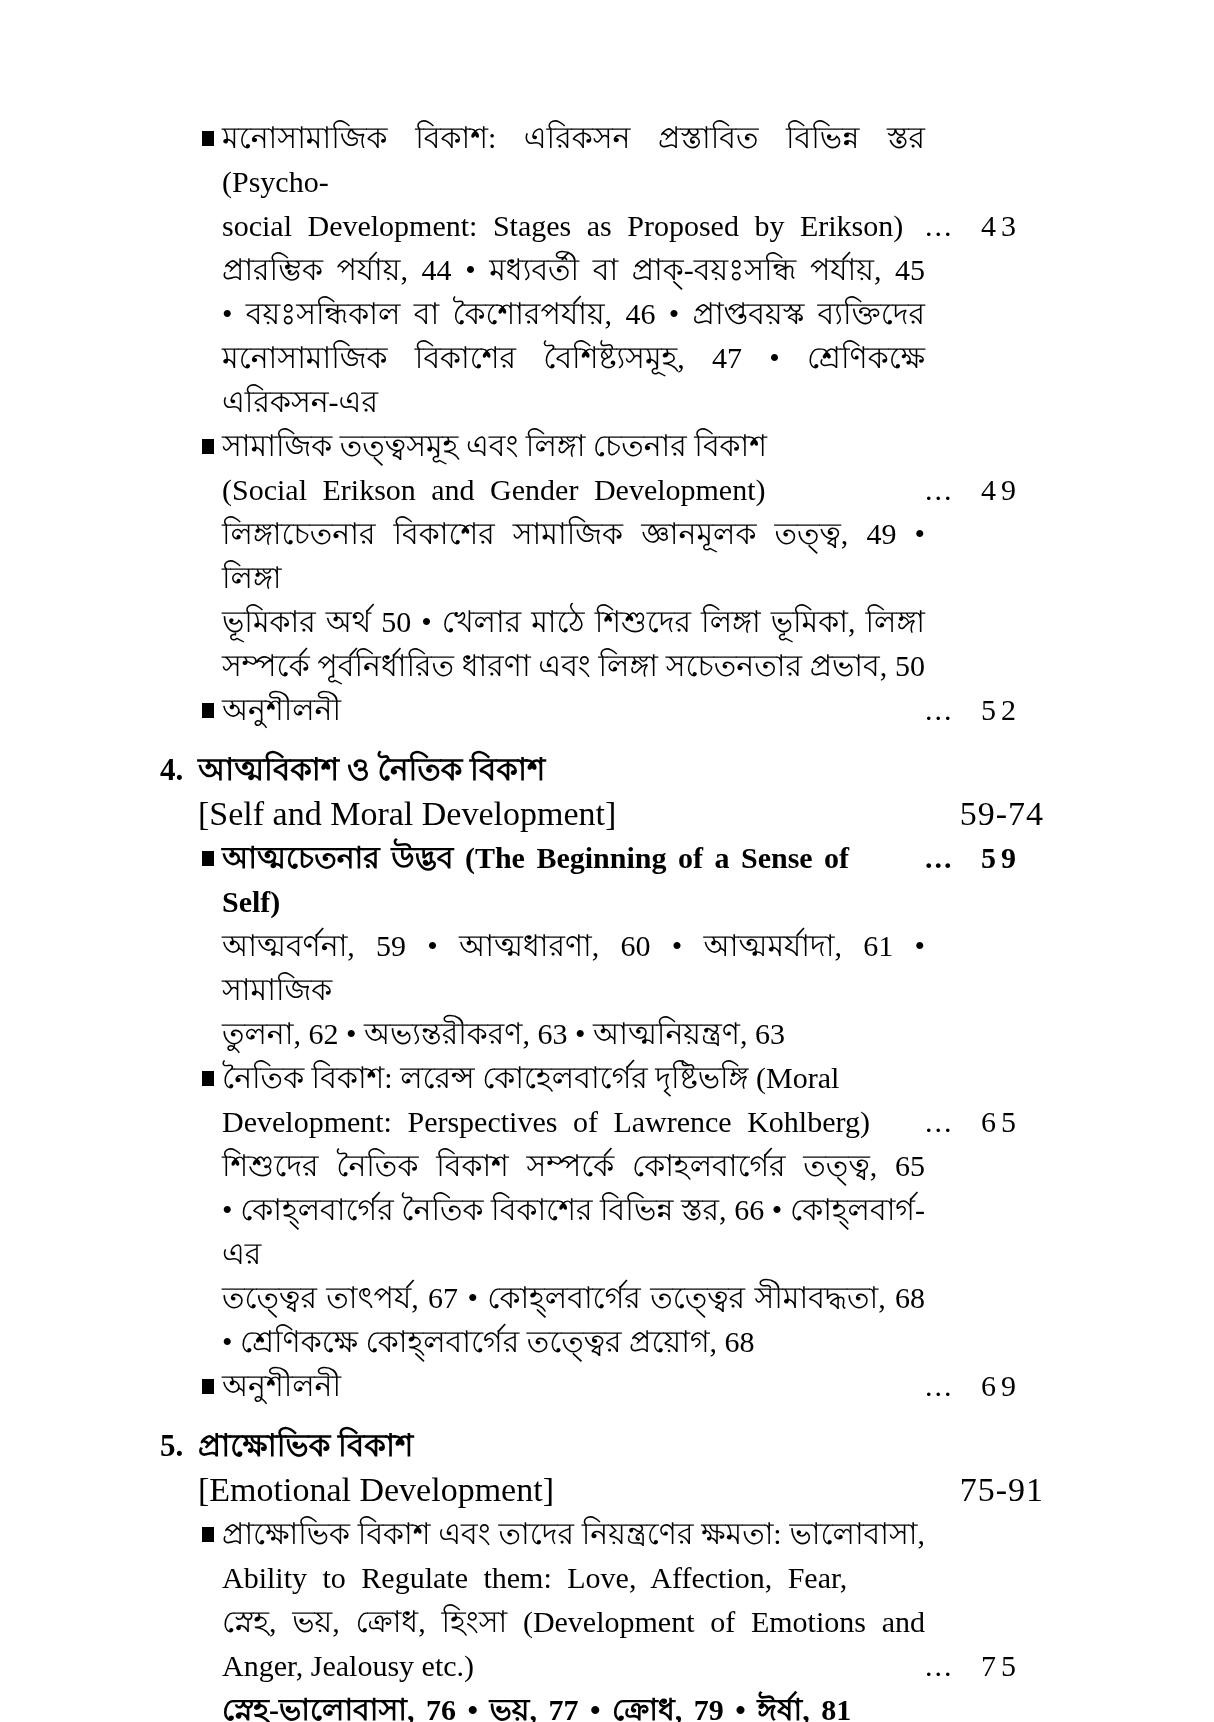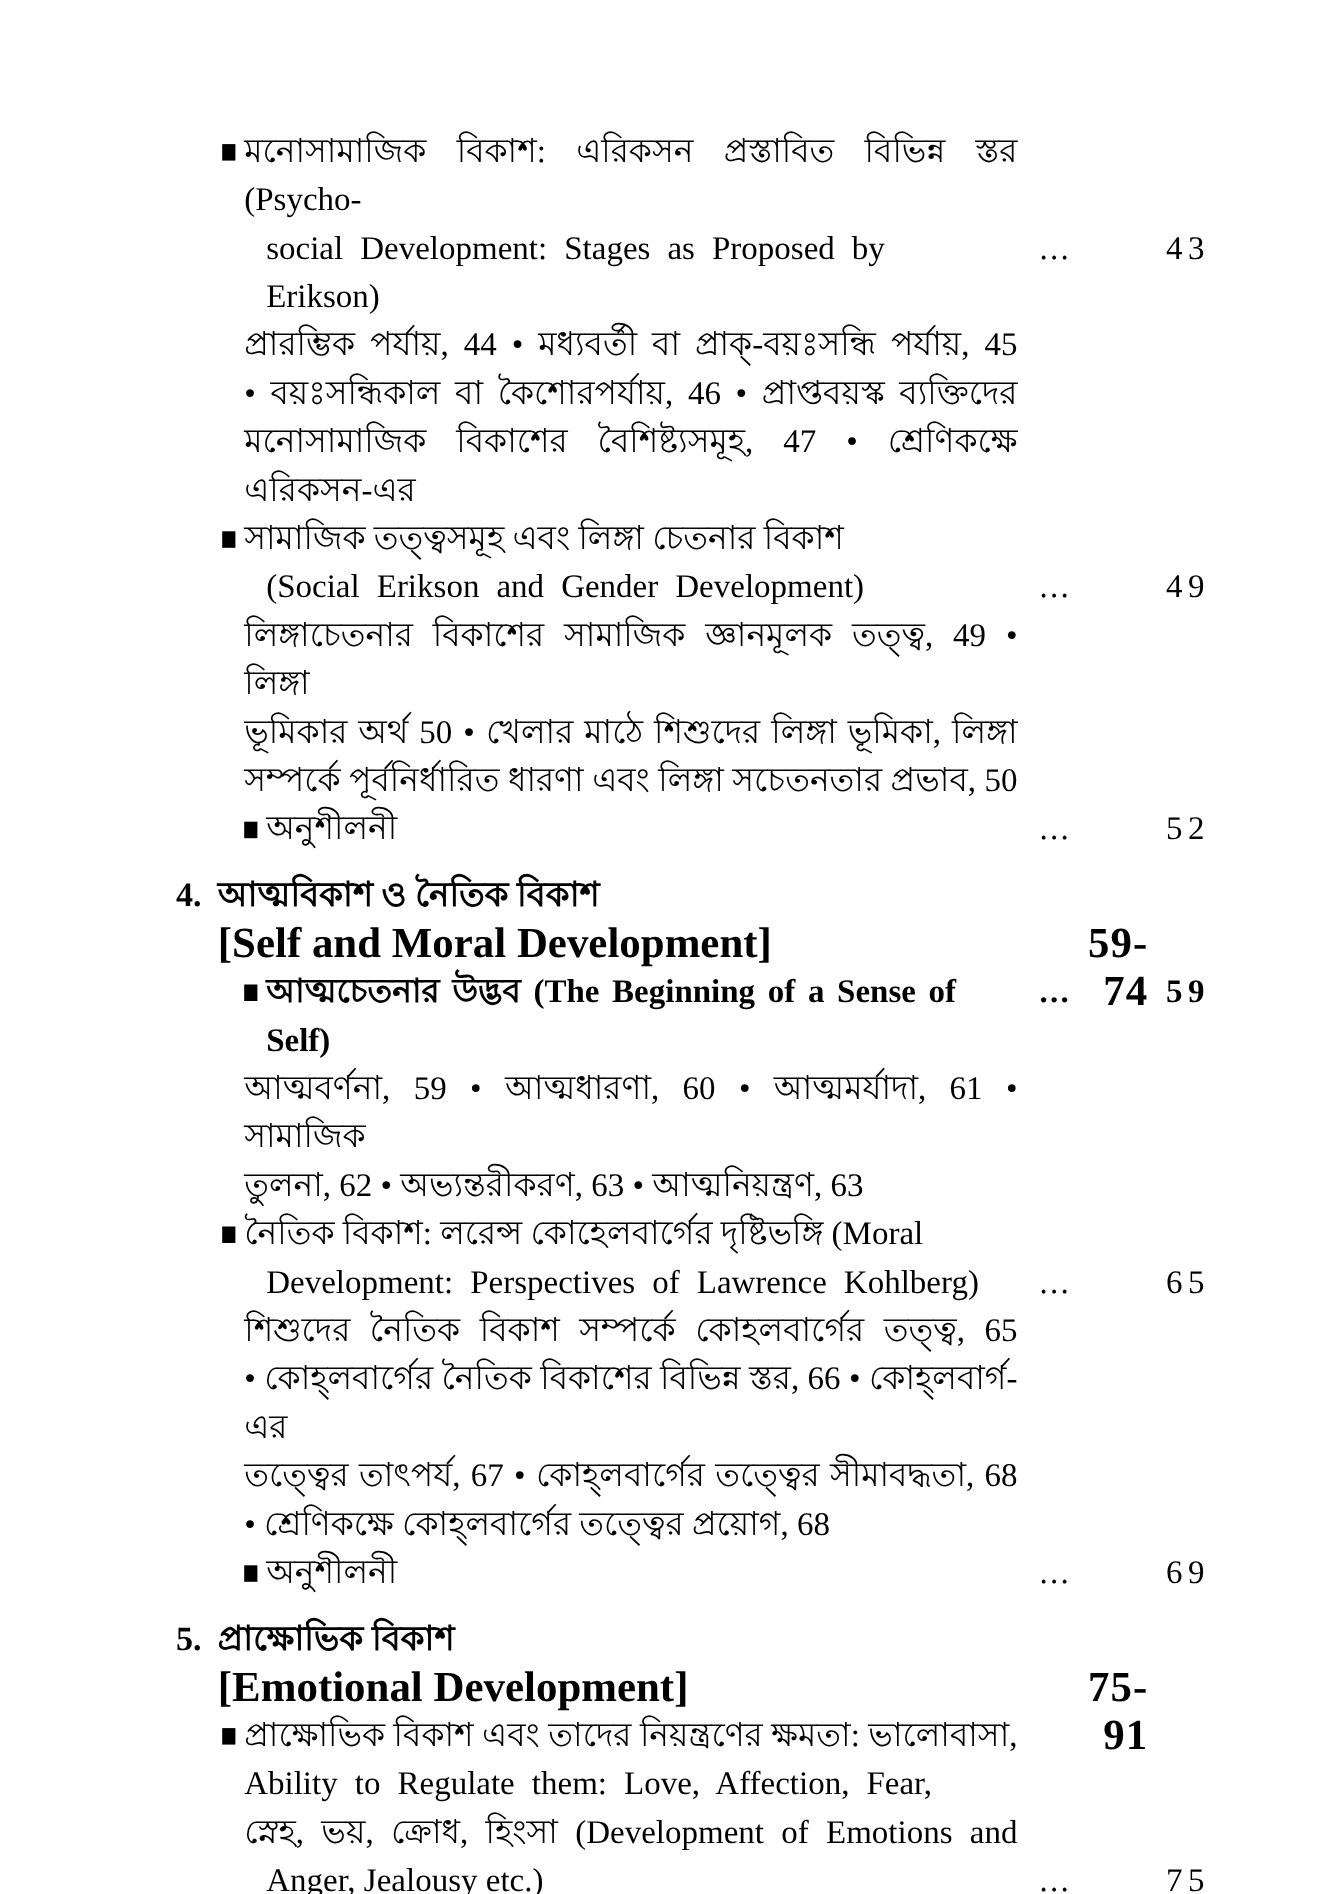--- a/index.html
+++ b/index.html
@@ -9,41 +9,41 @@
     -webkit-font-smoothing:antialiased;
   }
   .page{position:relative;width:1214px;height:1722px;background:#ffffff;overflow:hidden;}
   .toc{position:absolute;left:0;top:116px;width:1214px;}
   .row{
     position:relative;
     font-size:30px;line-height:44px;
     padding-left:222px;padding-right:289px;
     white-space:normal;
   }
-  .pg-row{padding-right:305px;margin-left:20px;}
+  .pg-row{padding-right:305px;}
   .just{text-align:justify;text-align-last:justify;text-justify:inter-word;}
   .wide{word-spacing:8px;}
   .wide-sm{word-spacing:4px;font-weight:bold;}
   .b .bullet{
     position:absolute;left:202px;top:15px;width:12px;height:15px;background:#000;
   }
   .dots{
     position:absolute;left:925px;top:0;width:44px;height:44px;
     text-align:left;letter-spacing:2px;word-spacing:0;
   }
   .pg{
-    position:absolute;left:1008px;top:0;width:72px;height:44px;
+    position:absolute;left:949px;top:0;width:72px;height:44px;
     text-align:right;letter-spacing:5px;word-spacing:0;
   }
   .head{
     font-weight:bold;font-size:31px;margin-top:16px;
     padding-left:198px;
   }
   .head .num{position:absolute;left:160px;top:0;}
-  .subhead{font-weight:bold;font-size:39px;}
+  .subhead{font-weight:normal;font-size:34px;}
   .subhead{padding-left:198px;}
   .subhead .range{
     position:absolute;left:956px;top:0;width:88px;height:44px;
     text-align:right;letter-spacing:1px;
   }
 </style>
 </head>
 <body>
 
 <div class="page">

